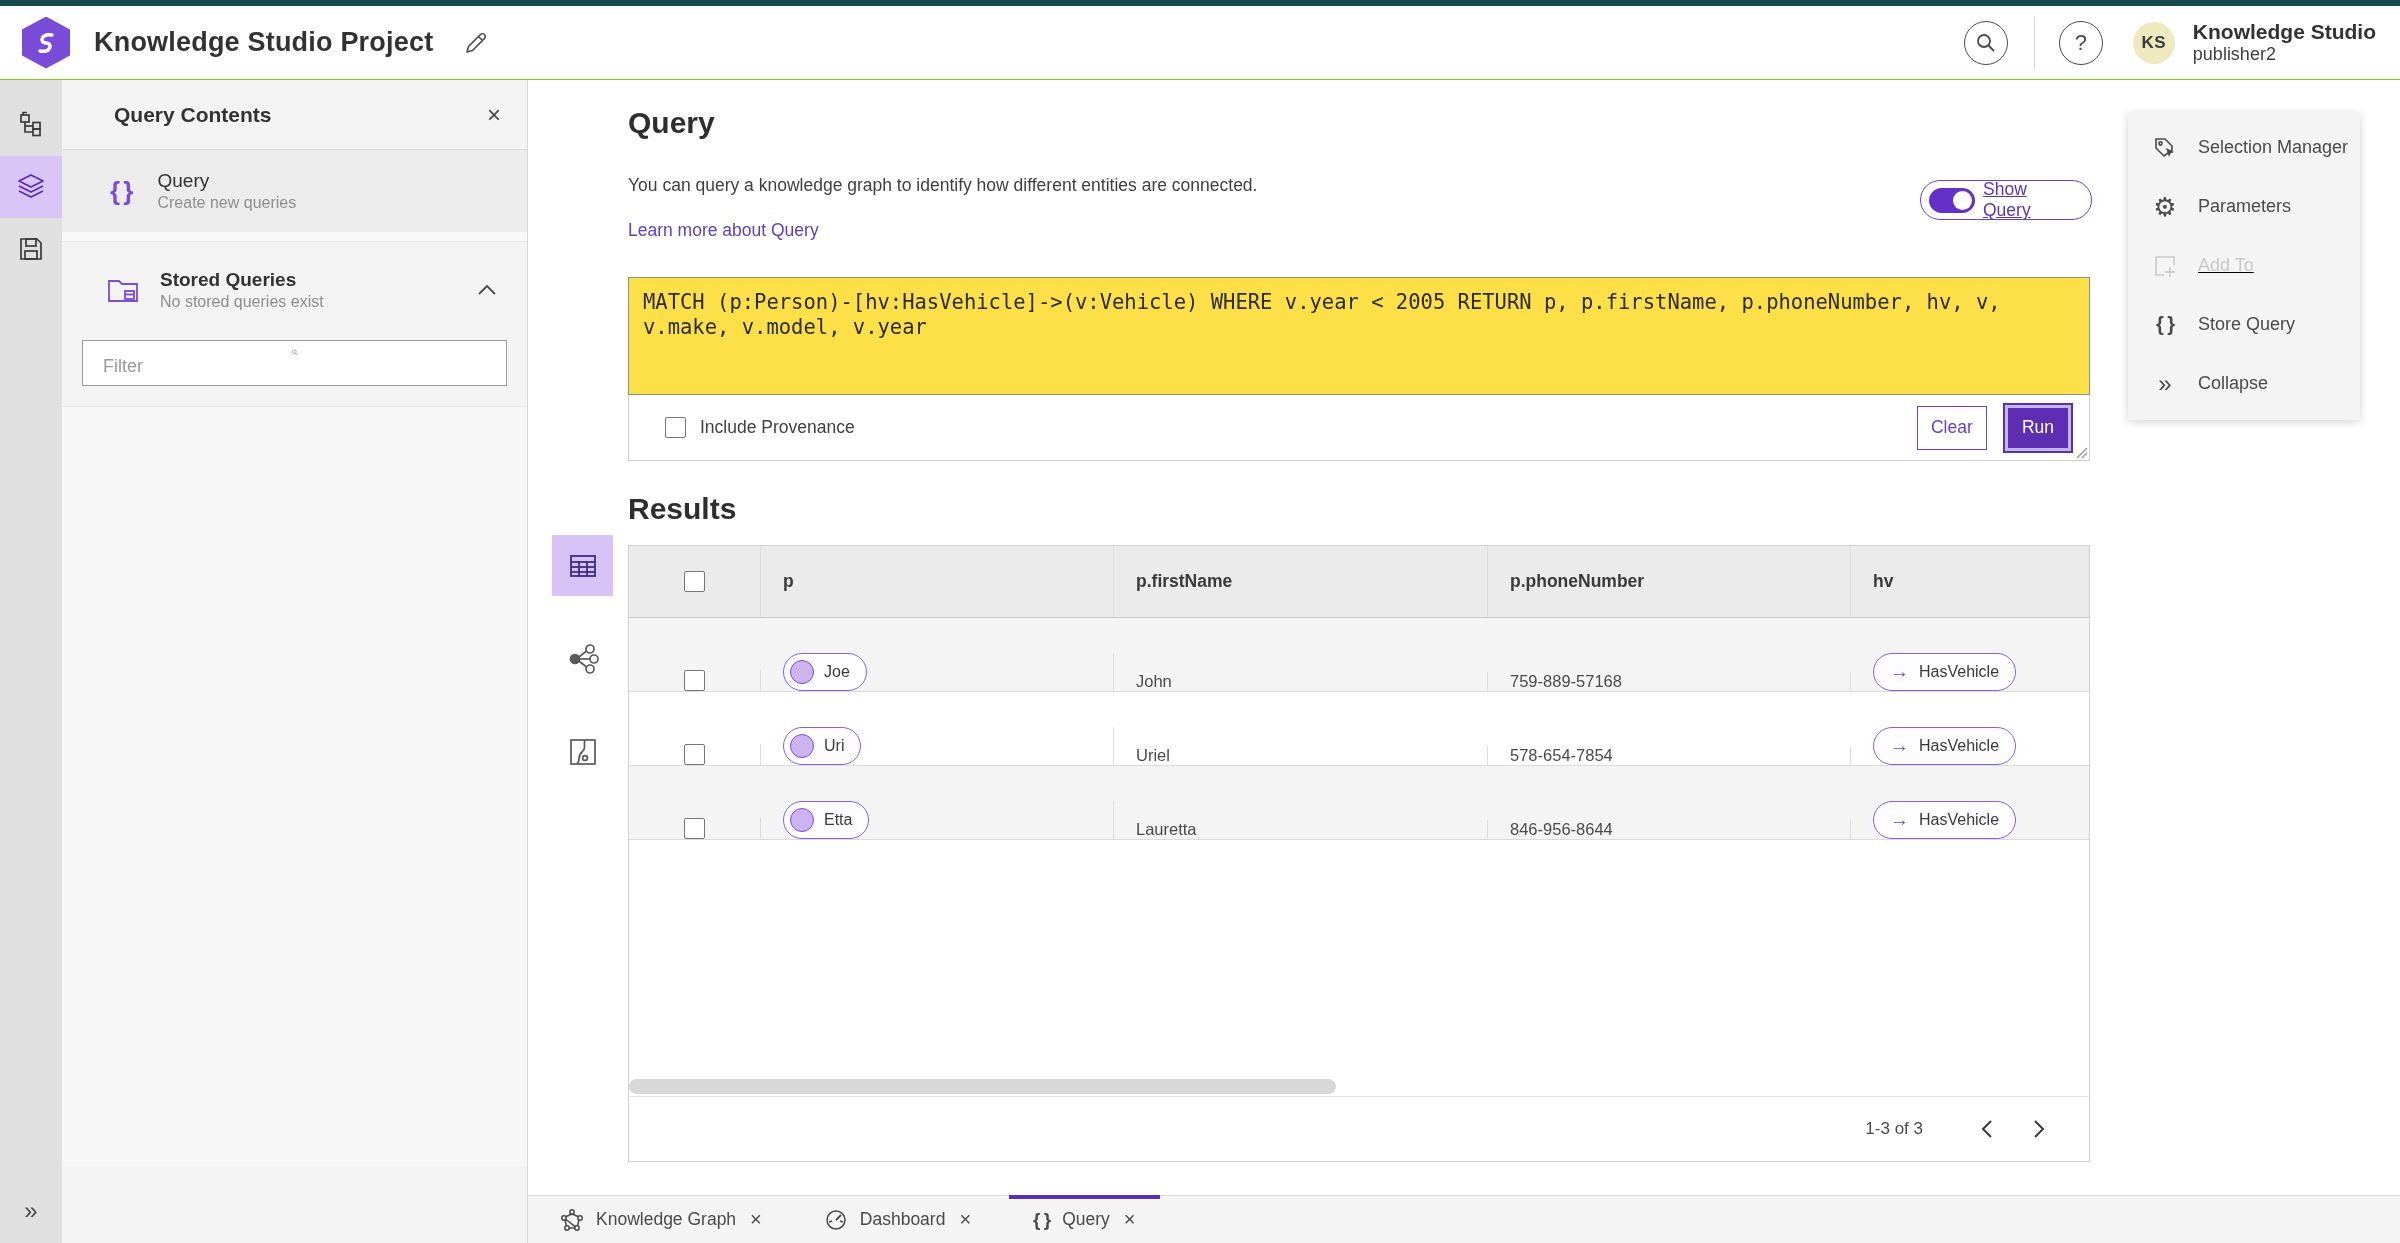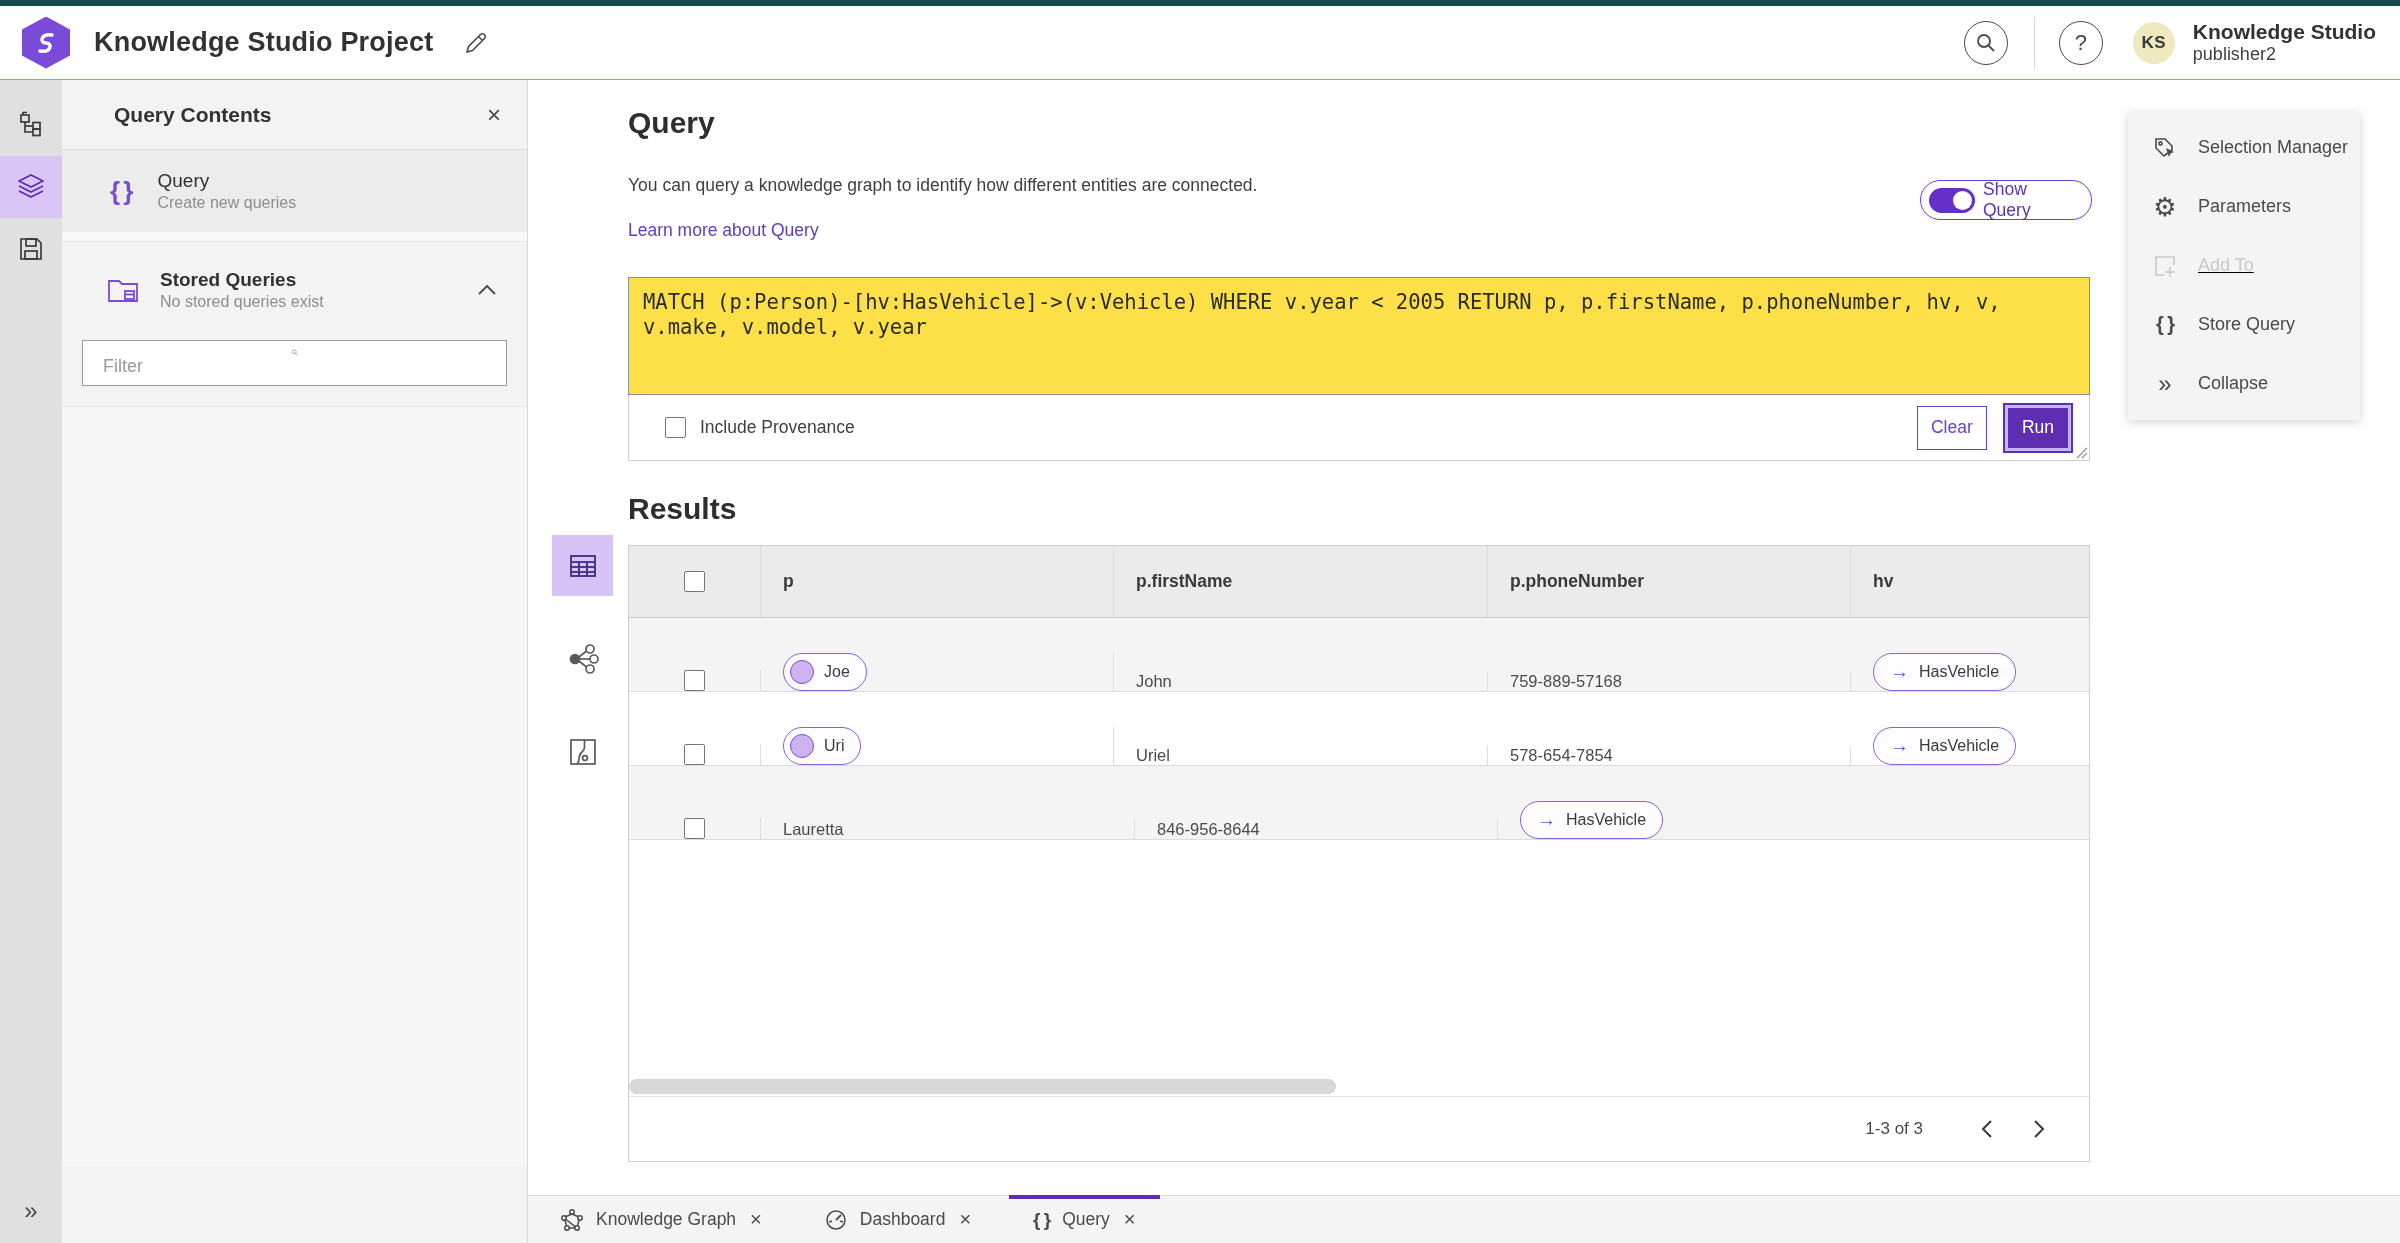--- a/index.html
+++ b/index.html
@@ -47,21 +47,21 @@
   .panel-rest { margin-top:20px; height:760px; background:#f7f7f7; border-top:1px solid #e7e7e7; }
 
   
   .main { position:absolute; left:528px; top:80px; width:1872px; height:1115px; background:#fff; }
   .q-title { position:absolute; left:100px; top:26px; font-size:30px; font-weight:700; color:#2e2e2e; }
   .q-desc { position:absolute; left:100px; top:95px; font-size:17.5px; color:#3f3f3f; }
   .q-link { position:absolute; left:100px; top:140px; font-size:17.5px; color:#5e3ec0; cursor:pointer; }
   .show-query { position:absolute; left:1392px; top:100px; width:172px; height:40px; border:1.5px solid #6b3fd1; border-radius:20px; background:#fff; display:flex; align-items:center; padding:0 14px 0 8px; cursor:pointer; }
   .toggle-track { width:46px; height:25px; background:#6430c9; border-radius:13px; position:relative; flex:none; }
   .toggle-knob { position:absolute; right:3px; top:3px; width:19px; height:19px; background:#fff; border-radius:50%; }
-  .show-query-label { margin-left:8px; font-size:17.5px; color:#5e35b5; }
+  .show-query-label { margin-left:8px; font-size:17.5px; color:#5e35b5;text-decoration:underline; }
 
   .query-box { position:absolute; left:100px; top:197px; width:1462px; }
   .query-textarea { width:1462px; height:118px; background:#fde047; border:1px solid #8f8f8f; padding:12px 14px; font-family:"DejaVu Sans Mono", monospace; font-size:20.5px; line-height:25px; color:#2b2b2b; white-space:pre-wrap; word-break:normal; overflow:hidden; position:relative; cursor:text; }
   .resize-grip { position:absolute; right:2px; bottom:2px; }
   .query-footer { width:1462px; height:67px; border:1px solid #cfcfcf; margin-top:-1px; display:flex; align-items:center; padding:0 10px 0 36px; background:#fff; }
   .checkbox { width:21px; height:21px; border:1.5px solid #767676; background:#fff; border-radius:2px; flex:none; cursor:pointer; }
   .cb-label { margin-left:14px; font-size:17.5px; color:#3f3f3f; }
   .btn-clear { margin-left:auto; min-width:70px; height:44px; border:1px solid #6b3fd1; background:#fff; color:#6b3fd1; font-size:17.5px; display:flex; align-items:center; justify-content:center; padding:0 12px; cursor:pointer; font-family:"Liberation Sans",sans-serif; }
   .btn-run { margin-left:18px; margin-right:8px; min-width:62px; height:46px; background:#5d2db2; border:3px solid #c4b5fd; box-shadow:0 0 0 2px #5d2db2; color:#fff; font-size:17.5px; display:flex; align-items:center; justify-content:center; padding:0 14px; cursor:pointer; font-family:"Liberation Sans",sans-serif; }
 
@@ -346,20 +346,26 @@
               <span class="rel-arrow">→</span>
               <span class="pill-label">HasVehicle</span>
             </div>
           </div>
       </div>
 
       <div class="t-row alt">
         <div class="cell cb">
             <div class="checkbox"></div>
           </div>
+        <div class="cell c1">
+            <div class="entity-pill">
+              <div class="entity-dot"></div>
+              <span class="pill-label">Etta</span>
+            </div>
+          </div>
         <div class="cell c2">
             <span class="cell-text">Lauretta</span>
           </div>
         <div class="cell c3">
             <span class="cell-text">846-956-8644</span>
           </div>
         <div class="cell c4">
             <div class="rel-pill">
               <span class="rel-arrow">→</span>
               <span class="pill-label">HasVehicle</span>

